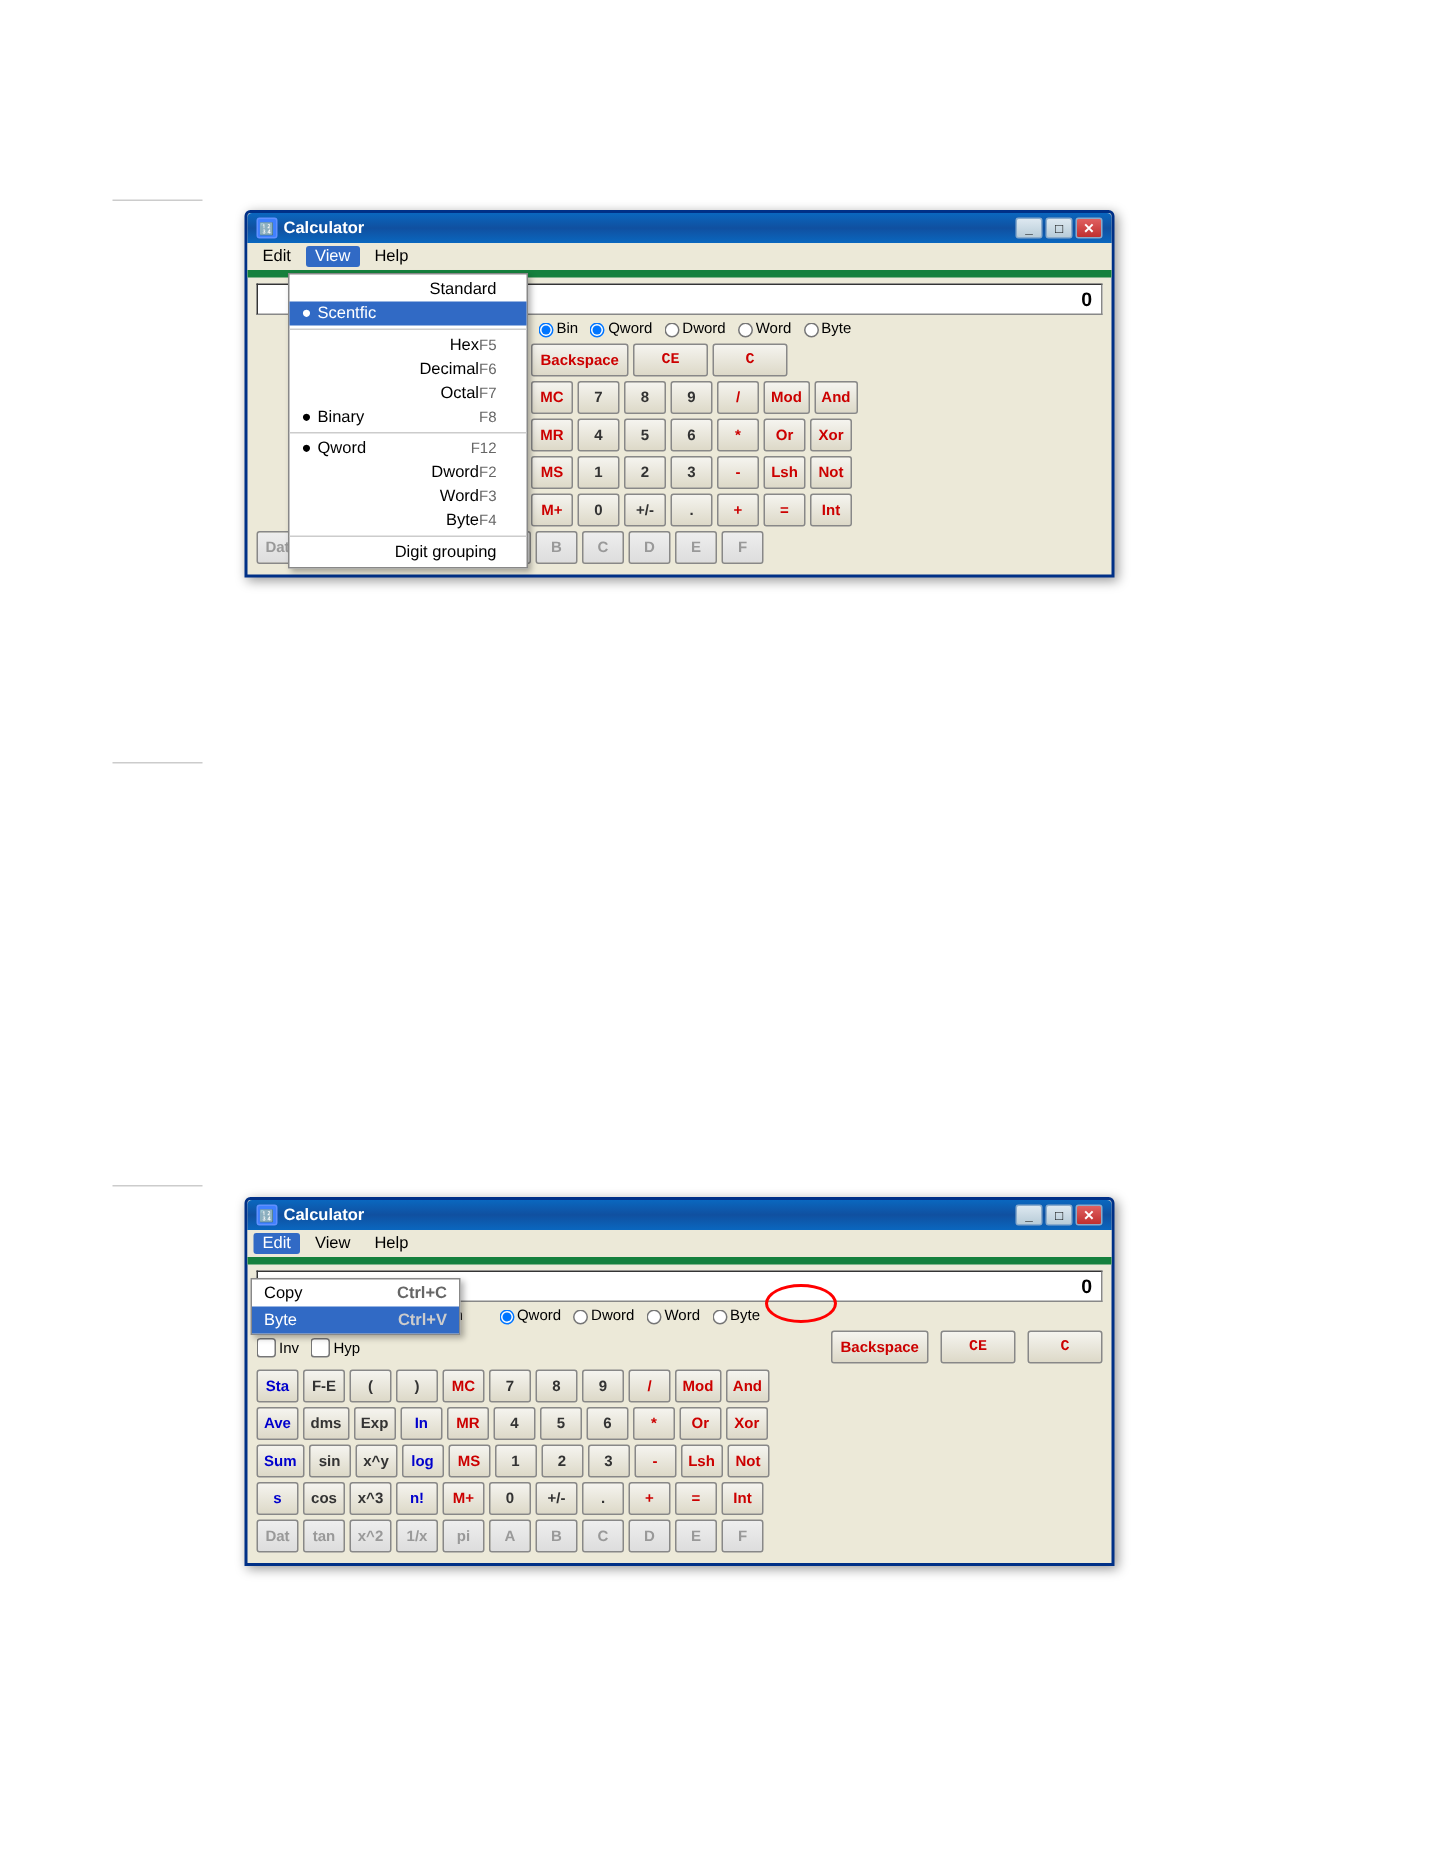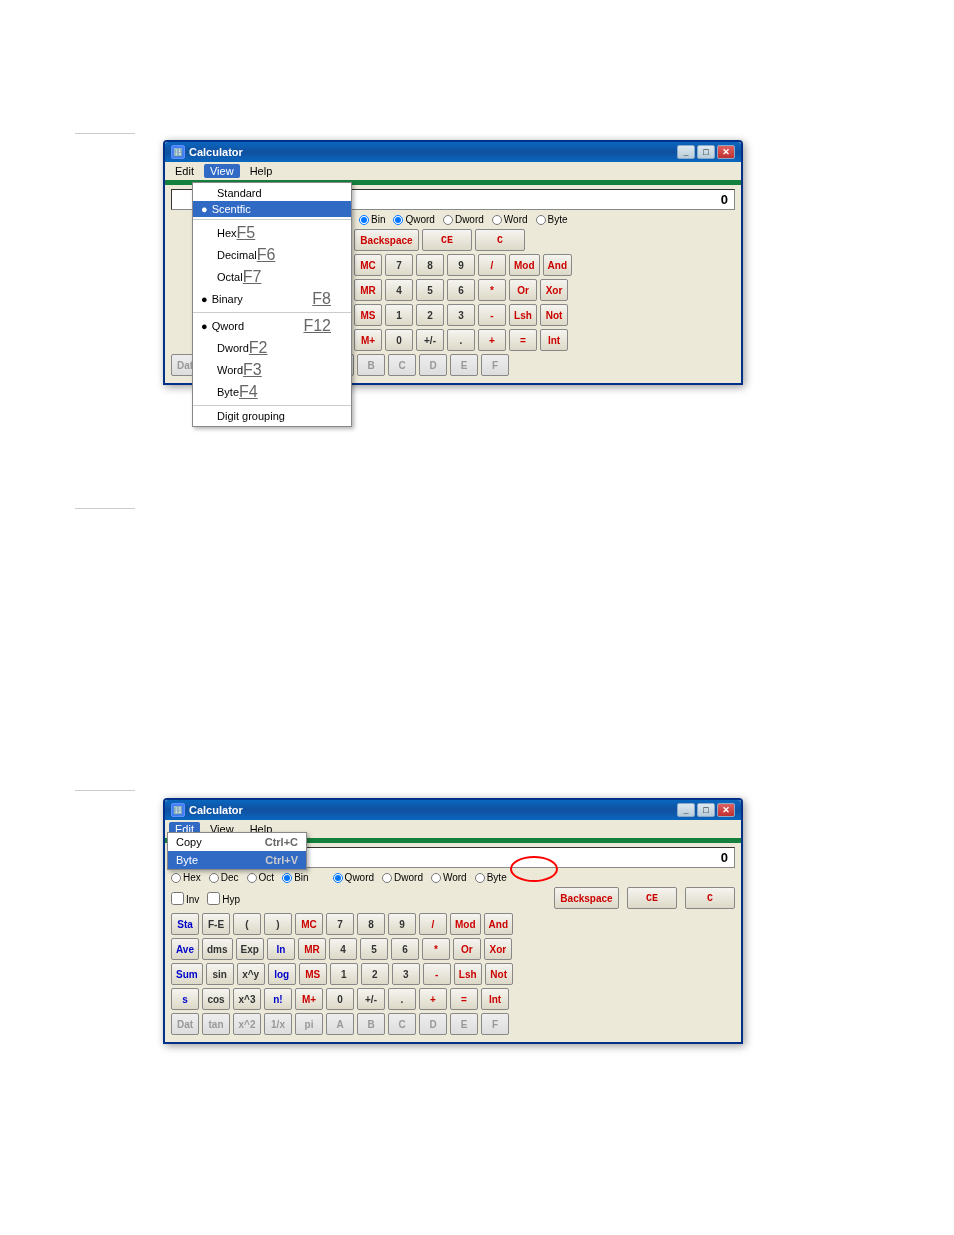--- a/index.html
+++ b/index.html
@@ -157,28 +157,28 @@
       box-shadow: 2px 2px 4px rgba(0,0,0,0.3);
       z-index: 100;
       min-width: 160px;
       padding: 2px 0;
     }
     .dropdown-item {
       padding: 2px 20px 2px 24px;
       cursor: pointer;
       font-size: 11px;
       display: flex;
-      justify-content: flex-start;
+      justify-content: flex-end;
       align-items: center;
       white-space: nowrap;
     }
     .dropdown-item.highlighted { background: #316AC5; color: white; }
     .dropdown-item.with-bullet { padding-left: 8px; }
     .dropdown-separator { border-top: 1px solid #ccc; margin: 2px 0; }
-    .dropdown-item .shortcut { color: #666; font-size: 16px; text-decoration: underline; }
+    .dropdown-item .shortcut { color: #666; font-size: 10px; }
 
     
     .calc-window-2 {
       position: absolute;
       border: 2px solid #003087;
       border-radius: 4px 4px 0 0;
       background: #ECE9D8;
       box-shadow: 2px 2px 8px rgba(0,0,0,0.4);
       width: 580px;
     }
@@ -400,21 +400,21 @@
       <div class="title-btn title-btn-close">✕</div>
     </div>
   </div>
 
   <div class="calc-menubar">
     <div class="menu-item active">Edit</div>
     <div class="menu-item">View</div>
     <div class="menu-item">Help</div>
   </div>
 
-  <div class="edit-dropdown" style="position:absolute; top: 32px; left: 2px;">
+  <div class="edit-dropdown" style="position:absolute; top: 52px; left: 2px;">
     <div class="edit-item">
       <span>Copy</span>
       <span class="shortcut">Ctrl+C</span>
     </div>
     <div class="edit-item highlighted">
       <span>Byte</span>
       <span class="shortcut">Ctrl+V</span>
     </div>
   </div>
 

